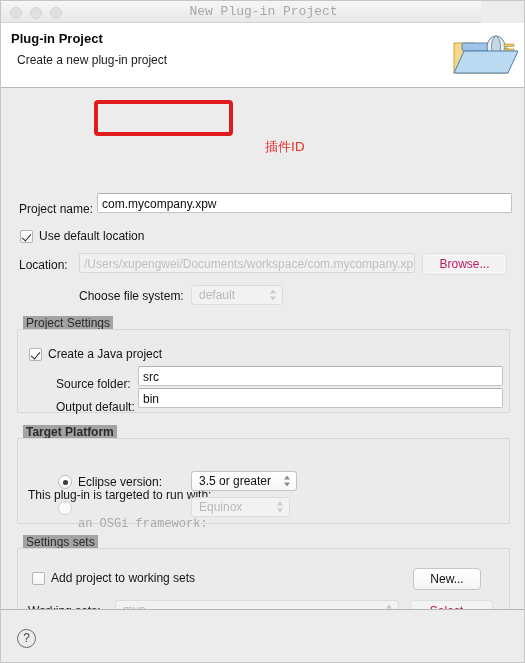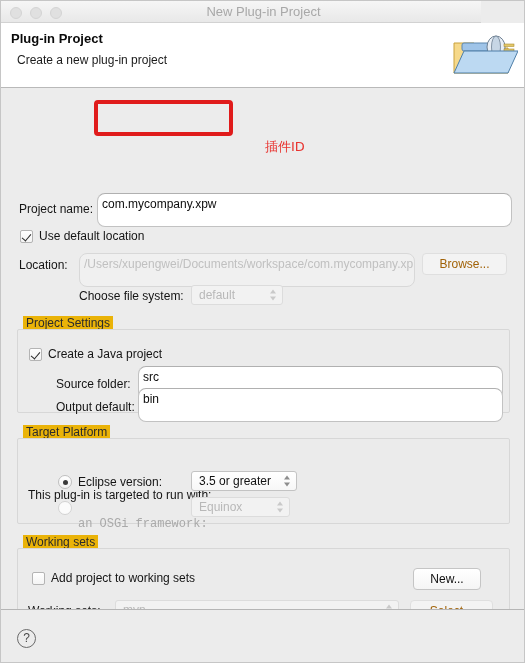--- a/index.html
+++ b/index.html
@@ -23,20 +23,21 @@
 
   
   .titlebar {
     position: absolute;
     left: 0; top: 0;
     width: 480px;
     height: 22px;
     background: linear-gradient(#f6f6f6, #e8e8e8);
     border-bottom: 1px solid #d2d2d2;
     box-sizing: border-box;
+    font-family: Liberation Mono, monospace;
   }
   .traffic {
     position: absolute;
     top: 6px;
     width: 12px;
     height: 12px;
     border-radius: 50%;
     background: #e0e0e0;
     border: 1px solid #d4d4d4;
     box-sizing: border-box;
@@ -103,26 +104,26 @@
     white-space: nowrap;
   }
   .lbl.dim { color: #a9a9a9; }
 
   .textfield {
     position: absolute;
     box-sizing: border-box;
     background: #ffffff;
     border: 1px solid #c2c2c2;
     border-top-color: #b0b0b0;
-    border-radius: 8px;
+    border-radius: 2px;
     font-size: 12px;
     color: #0d0d0d;
     padding: 0 4px;
     line-height: 20px;
-    height: 34px;
+    height: 20px;
     font-family: "Liberation Sans", sans-serif;
     white-space: nowrap;
     overflow: hidden;
   }
   .textfield.disabled {
     background: #f0f0f0;
     border-color: #d8d8d8;
     color: #c0c0c0;
   }
 
@@ -171,21 +172,21 @@
     position: absolute;
     box-sizing: border-box;
     border: 1px solid #d7d7d7;
     background: #ebebeb;
     border-radius: 2px;
   }
   .group-title {
     position: absolute;
     font-size: 12px;
     color: #2b2b2b;
-    background: #eab308;
+    background: #a3a3a3;
     padding: 0 3px;
   }
 
   
   .combo {
     position: absolute;
     box-sizing: border-box;
     height: 20px;
     background: linear-gradient(#ffffff, #f7f7f7);
     border: 1px solid #c3c3c3;
@@ -222,21 +223,21 @@
     border-radius: 4px;
     font-size: 12px;
     color: #0e0e0e;
     text-align: center;
     line-height: 20px;
     font-family: "Liberation Sans", sans-serif;
   }
   .btn.disabled {
     background: #f3f3f3;
     border-color: #dfdfdf;
-    color: #a16207;
+    color: #be185d;
   }
 
   
   .footer {
     position: absolute;
     left: 0; top: 608px;
     width: 525px;
     height: 55px;
     background: #ececec;
     border-top: 1px solid #b5b5b5;
@@ -332,21 +333,21 @@
 
     <div class="cbox checked" style="left:28px; top:259px;"></div>
     <div class="lbl" style="left:47px; top:258px;">Create a Java project</div>
 
     <div class="lbl" style="left:55px; top:288px;">Source folder:</div>
     <div class="textfield" style="left:137px; top:277px; width:365px;">src</div>
 
     <div class="lbl" style="left:55px; top:311px;">Output default:</div>
     <div class="textfield" style="left:137px; top:299px; width:365px;">bin</div>
 
-    <div class="group-title" style="left:22px; top:336px;">Target Platform</div>
+    <div class="group-title" style="left:22px; top:336px;font-weight:bold;">Target Platform</div>
     <div class="group" style="left:16px; top:349px; width:493px; height:86px;"></div>
 
     <div class="lbl" style="left:27px; top:364px;margin-top:35px;">This plug-in is targeted to run with:</div>
 
     <div class="radio sel" style="left:57px; top:386px;"></div>
     <div class="lbl" style="left:77px; top:386px;">Eclipse version:</div>
     <div class="combo" style="left:190px; top:382px; width:106px;">
       <span>3.5 or greater</span>
       <span class="arrows">
         <svg viewBox="0 0 8 13" width="8" height="13">
@@ -361,21 +362,21 @@
     <div class="combo disabled" style="left:190px; top:408px; width:99px;">
       <span>Equinox</span>
       <span class="arrows">
         <svg viewBox="0 0 8 13" width="8" height="13">
           <path d="M4 1 L7 5 L1 5 Z" fill="currentColor"></path>
           <path d="M4 12 L7 8 L1 8 Z" fill="currentColor"></path>
         </svg>
       </span>
     </div>
 
-    <div class="group-title" style="left:22px; top:446px;">Working sets</div>
+    <div class="group-title" style="left:22px; top:446px;">Settings sets</div>
     <div class="group" style="left:16px; top:459px; width:493px; height:90px;"></div>
 
     <div class="cbox" style="left:31px; top:483px;"></div>
     <div class="lbl" style="left:50px; top:482px;">Add project to working sets</div>
     <div class="btn" style="left:412px; top:479px; width:68px;">New...</div>
 
     <div class="lbl" style="left:27px; top:515px;">Working sets:</div>
     <div class="combo disabled" style="left:114px; top:511px; width:284px;">
       <span>mvn</span>
       <span class="arrows">

